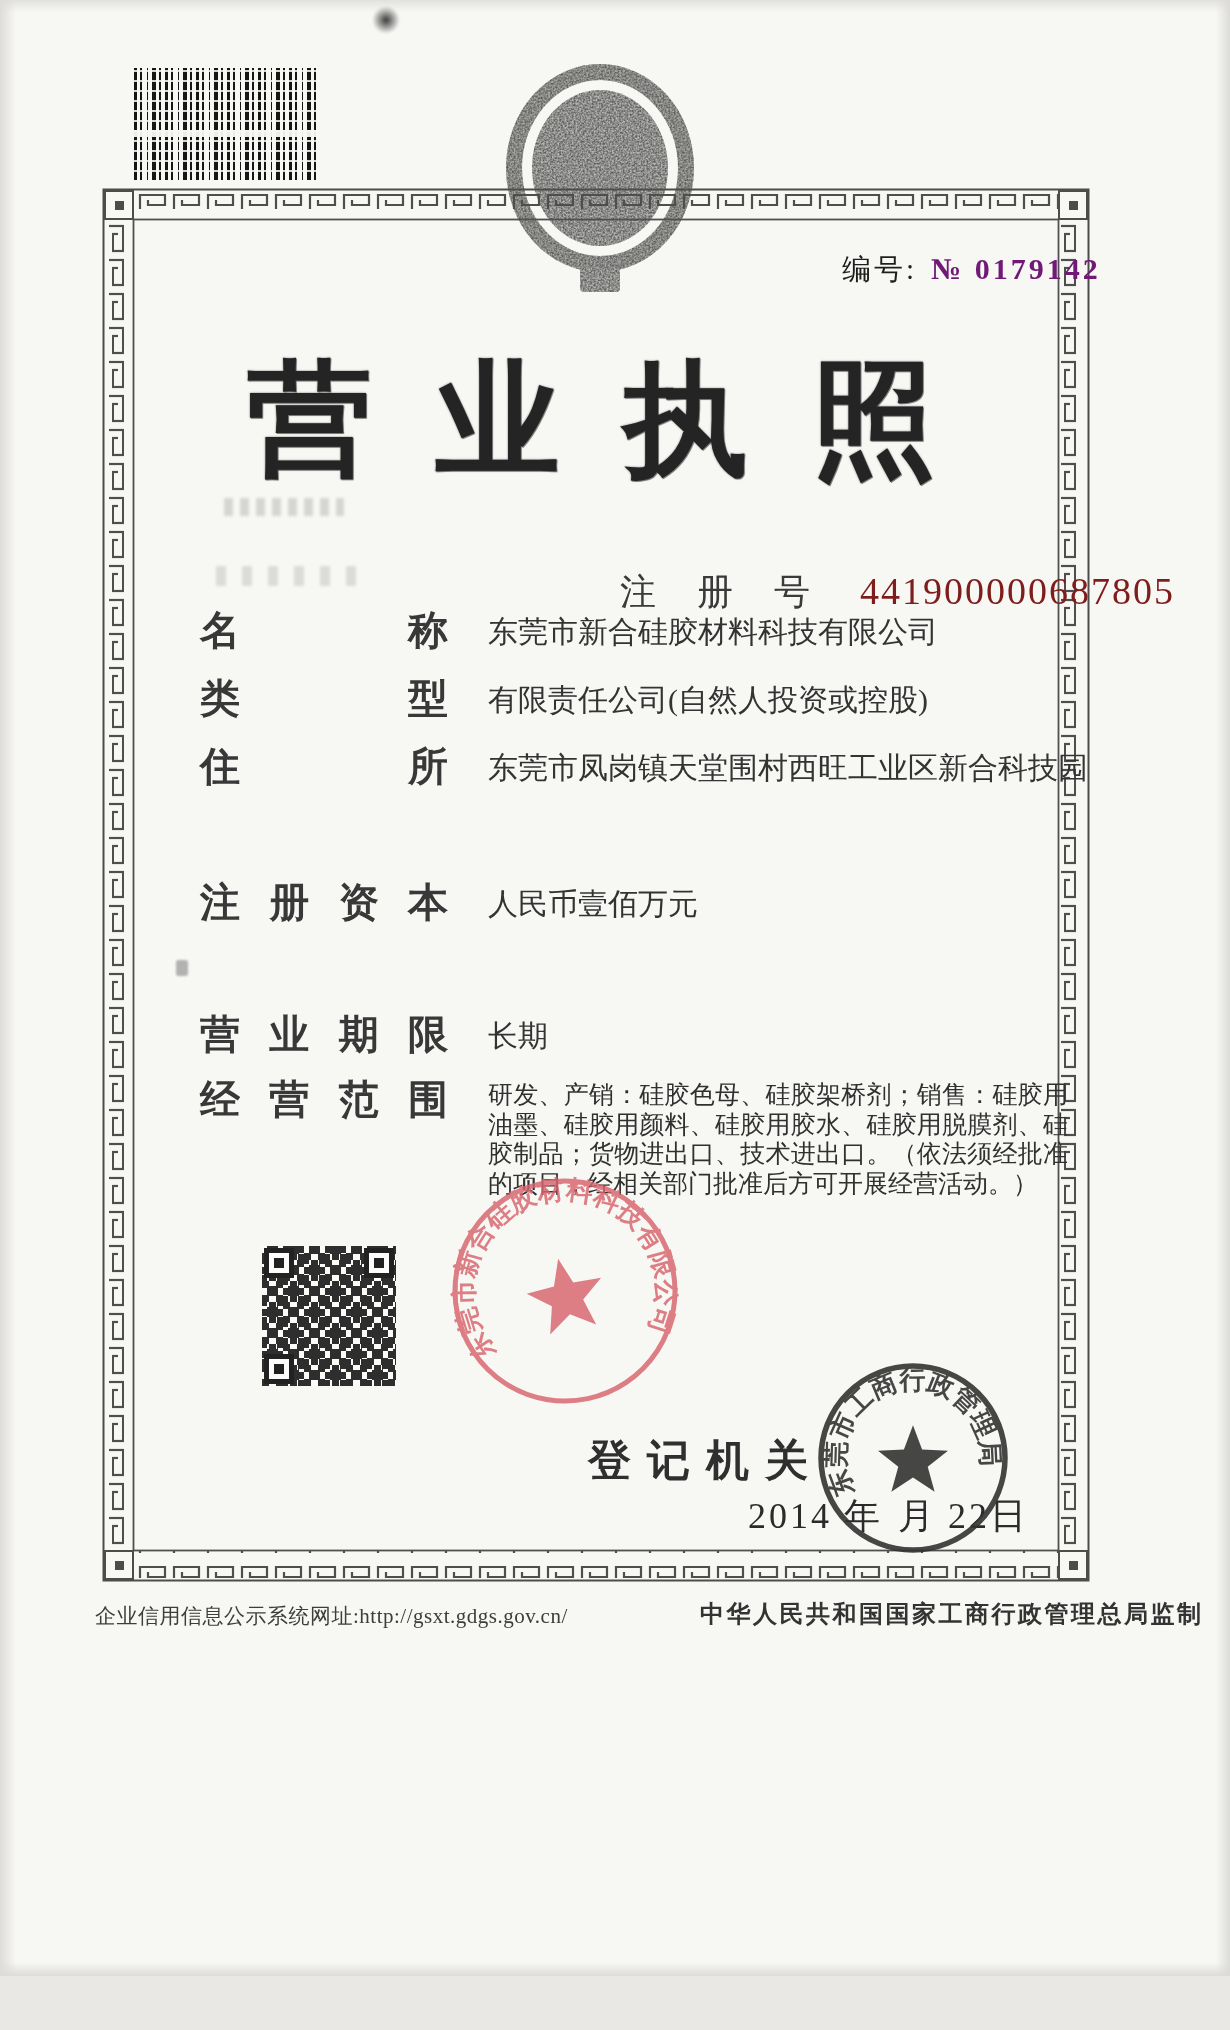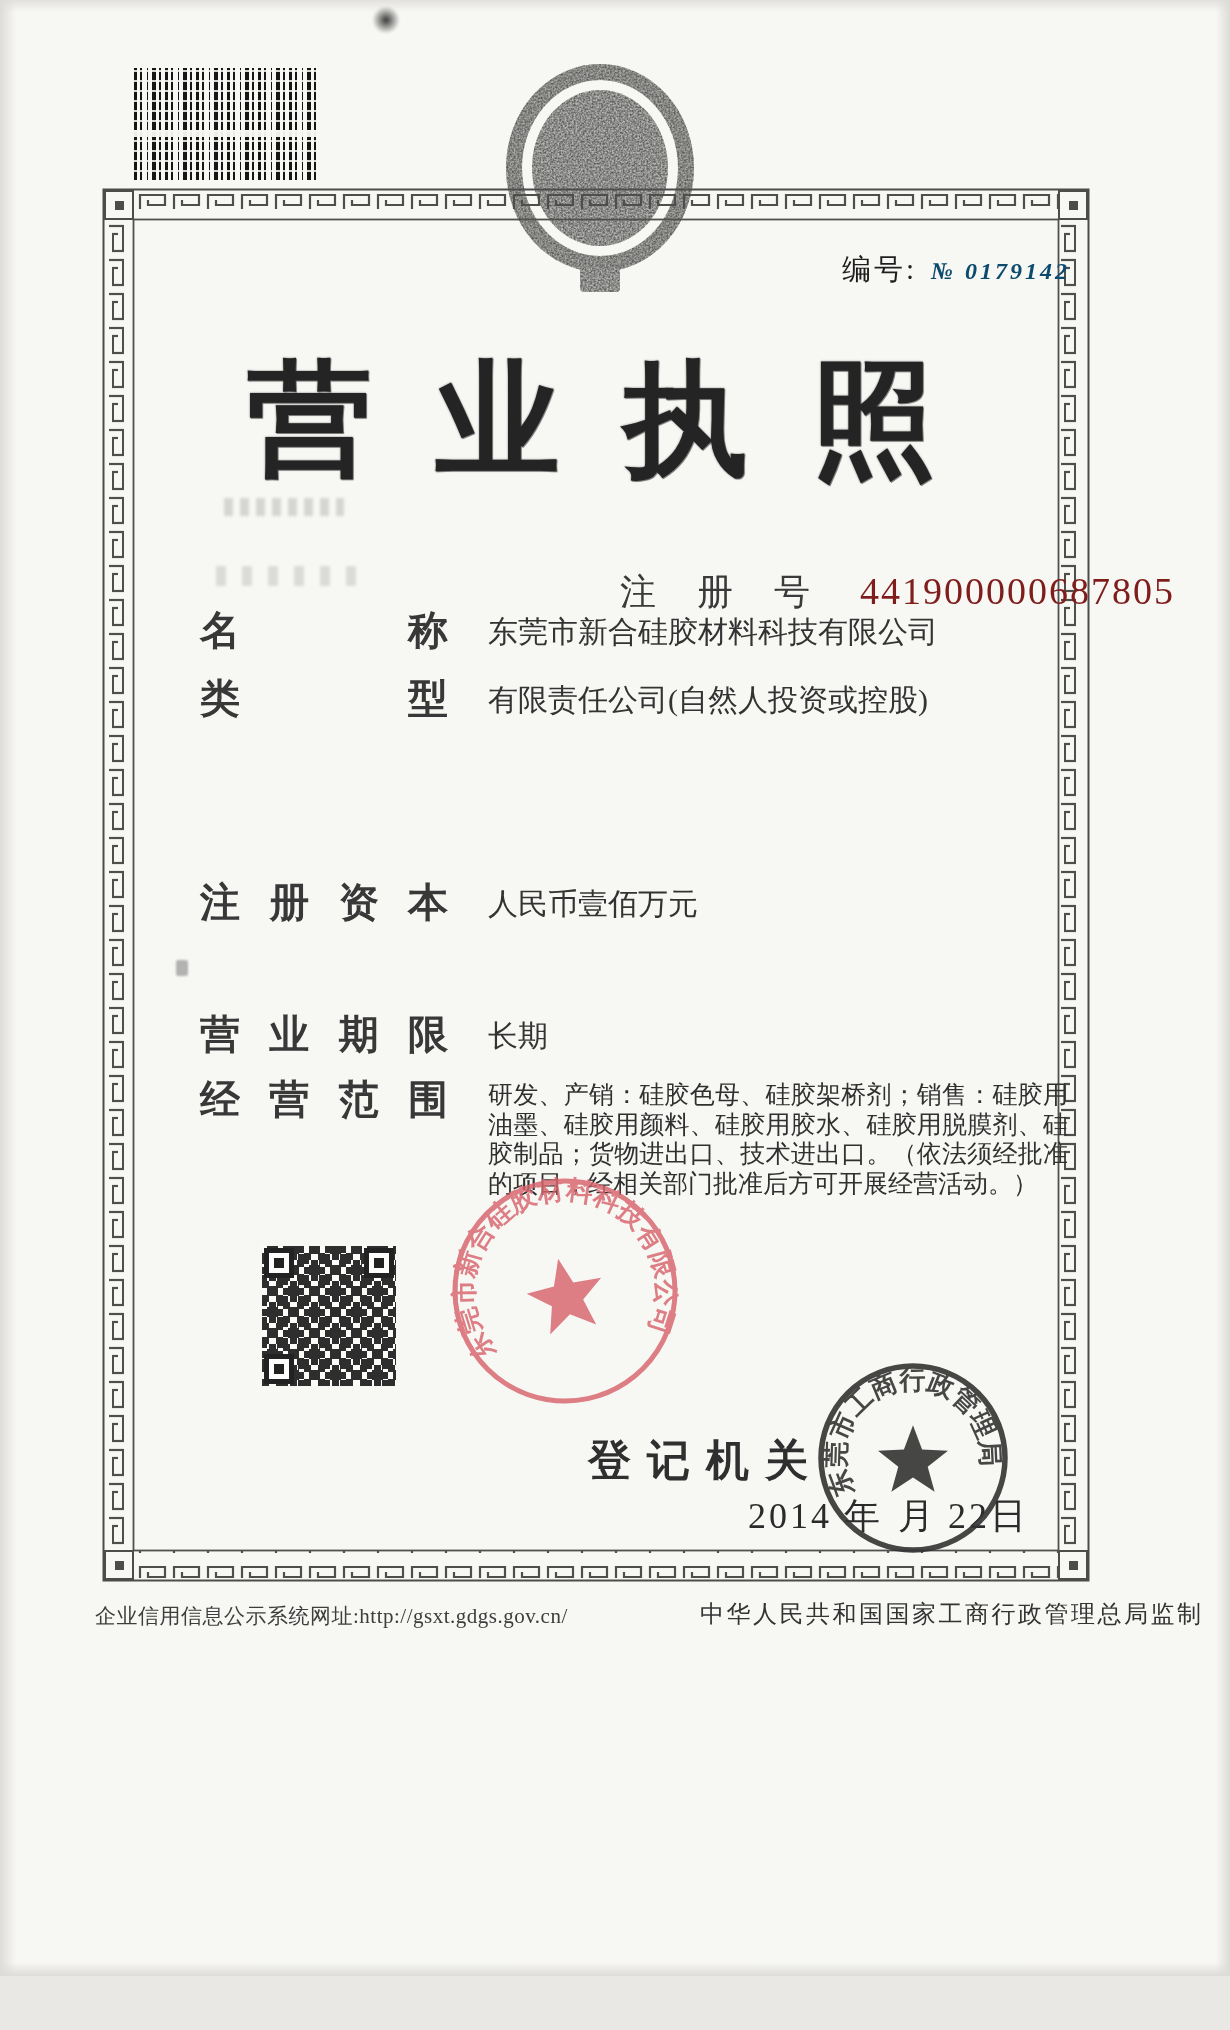--- a/index.html
+++ b/index.html
@@ -19,21 +19,21 @@
       repeating-linear-gradient(90deg,#161616 0 3px,rgba(0,0,0,0) 3px 6px,#161616 6px 8px,rgba(0,0,0,0) 8px 13px,#161616 13px 14px,rgba(0,0,0,0) 14px 18px,#161616 18px 22px,rgba(0,0,0,0) 22px 25px,#161616 25px 27px,rgba(0,0,0,0) 27px 31px);
     background-size:100% 100%, 100% 7px, 100% 100%;
     background-position:0 0, 0 62px, 0 0;
     background-repeat:repeat,no-repeat,repeat;}
 
   .border-svg{position:absolute;left:102px;top:188px;}
   .emblem-svg{position:absolute;left:496px;top:56px;}
 
   .serial{position:absolute;left:842px;top:250px;display:flex;gap:14px;align-items:baseline;}
   .serial .lbl{font-size:29px;letter-spacing:3px;color:#1e1e1e;}
-  .serial .val{font-size:24px;font-weight:bold;letter-spacing:3px;color:#0c4a6e;font-style:italic;}
+  .serial .val{font-size:30px;font-weight:bold;letter-spacing:3px;color:#701a75;}
 
   .title{position:absolute;left:105px;top:338px;width:985px;text-align:center;
     font-family:"Liberation Sans",sans-serif;font-size:124px;font-weight:900;
     letter-spacing:64px;text-indent:52px;color:#242424;
     text-shadow:0 0 2px rgba(60,60,60,.8), 1px 1px 0 rgba(70,70,70,.6);}
 
   .regno{position:absolute;left:620px;top:528px;display:flex;gap:34px;align-items:baseline;}
   .regno .lbl{font-size:36px;letter-spacing:16px;color:#3a3a3a;margin-top:40px;}
   .regno .val{font-size:38px;letter-spacing:2px;color:#7f1d1d;}
 
@@ -57,21 +57,21 @@
   .company-seal{position:absolute;left:450px;top:1176px;transform:rotate(-12deg);opacity:.82;}
   .registrar-seal{position:absolute;left:811px;top:1356px;opacity:.9;}
   .seal-text{font-family:"Liberation Sans",sans-serif;font-weight:bold;}
 
   .reg-org{position:absolute;left:588px;top:1432px;font-size:43px;font-weight:600;
     letter-spacing:16px;color:#2f2f2f;}
   .dt{position:absolute;top:1492px;font-size:36px;color:#2b2b2b;letter-spacing:3px;}
   .dt.y{left:748px;} .dt.m{left:898px;} .dt.d{left:948px;}
 
   .footer-left{position:absolute;left:95px;top:1602px;font-size:21px;letter-spacing:.5px;color:#3d3d3d;}
-  .footer-right{position:absolute;left:700px;top:1598px;font-size:24px;font-weight:400;letter-spacing:2.5px;color:#333;}
+  .footer-right{position:absolute;left:700px;top:1598px;font-size:24px;font-weight:700;letter-spacing:2.5px;color:#333;}
 
   .art{position:absolute;pointer-events:none;}
   .art.a1{left:372px;top:6px;width:28px;height:28px;border-radius:50%;
     background:radial-gradient(#3a3a3a,rgba(58,58,58,0) 70%);filter:blur(1px);}
   .art.a2{left:224px;top:498px;width:120px;height:18px;opacity:.32;filter:blur(1.5px);
     background:repeating-linear-gradient(90deg,#8f8f8f 0 9px,rgba(0,0,0,0) 9px 16px);}
   .art.a3{left:216px;top:566px;width:150px;height:20px;opacity:.28;filter:blur(1.5px);
     background:repeating-linear-gradient(90deg,#949494 0 10px,rgba(0,0,0,0) 10px 26px);}
   .art.a4{left:176px;top:960px;width:12px;height:16px;opacity:.5;filter:blur(1px);background:#6f6f6f;border-radius:2px;}
 </style>
@@ -154,20 +154,24 @@
   </div>
 
   <div class="frow" style="top:608px">
     <span class="flbl">名称</span>
     <span class="fval">东莞市新合硅胶材料科技有限公司</span>
   </div>
   <div class="frow" style="top:676px">
     <span class="flbl">类型</span>
     <span class="fval">有限责任公司(自然人投资或控股)</span>
   </div>
+  <div class="frow" style="top:744px">
+    <span class="flbl">住所</span>
+    <span class="fval">东莞市凤岗镇天堂围村西旺工业区新合科技园</span>
+  </div>
   <div class="frow" style="top:880px">
     <span class="flbl">注册资本</span>
     <span class="fval">人民币壹佰万元</span>
   </div>
   <div class="frow" style="top:1012px">
     <span class="flbl">营业期限</span>
     <span class="fval">长期</span>
   </div>
   <div class="frow scope" style="top:1078px">
     <span class="flbl">经营范围</span>

